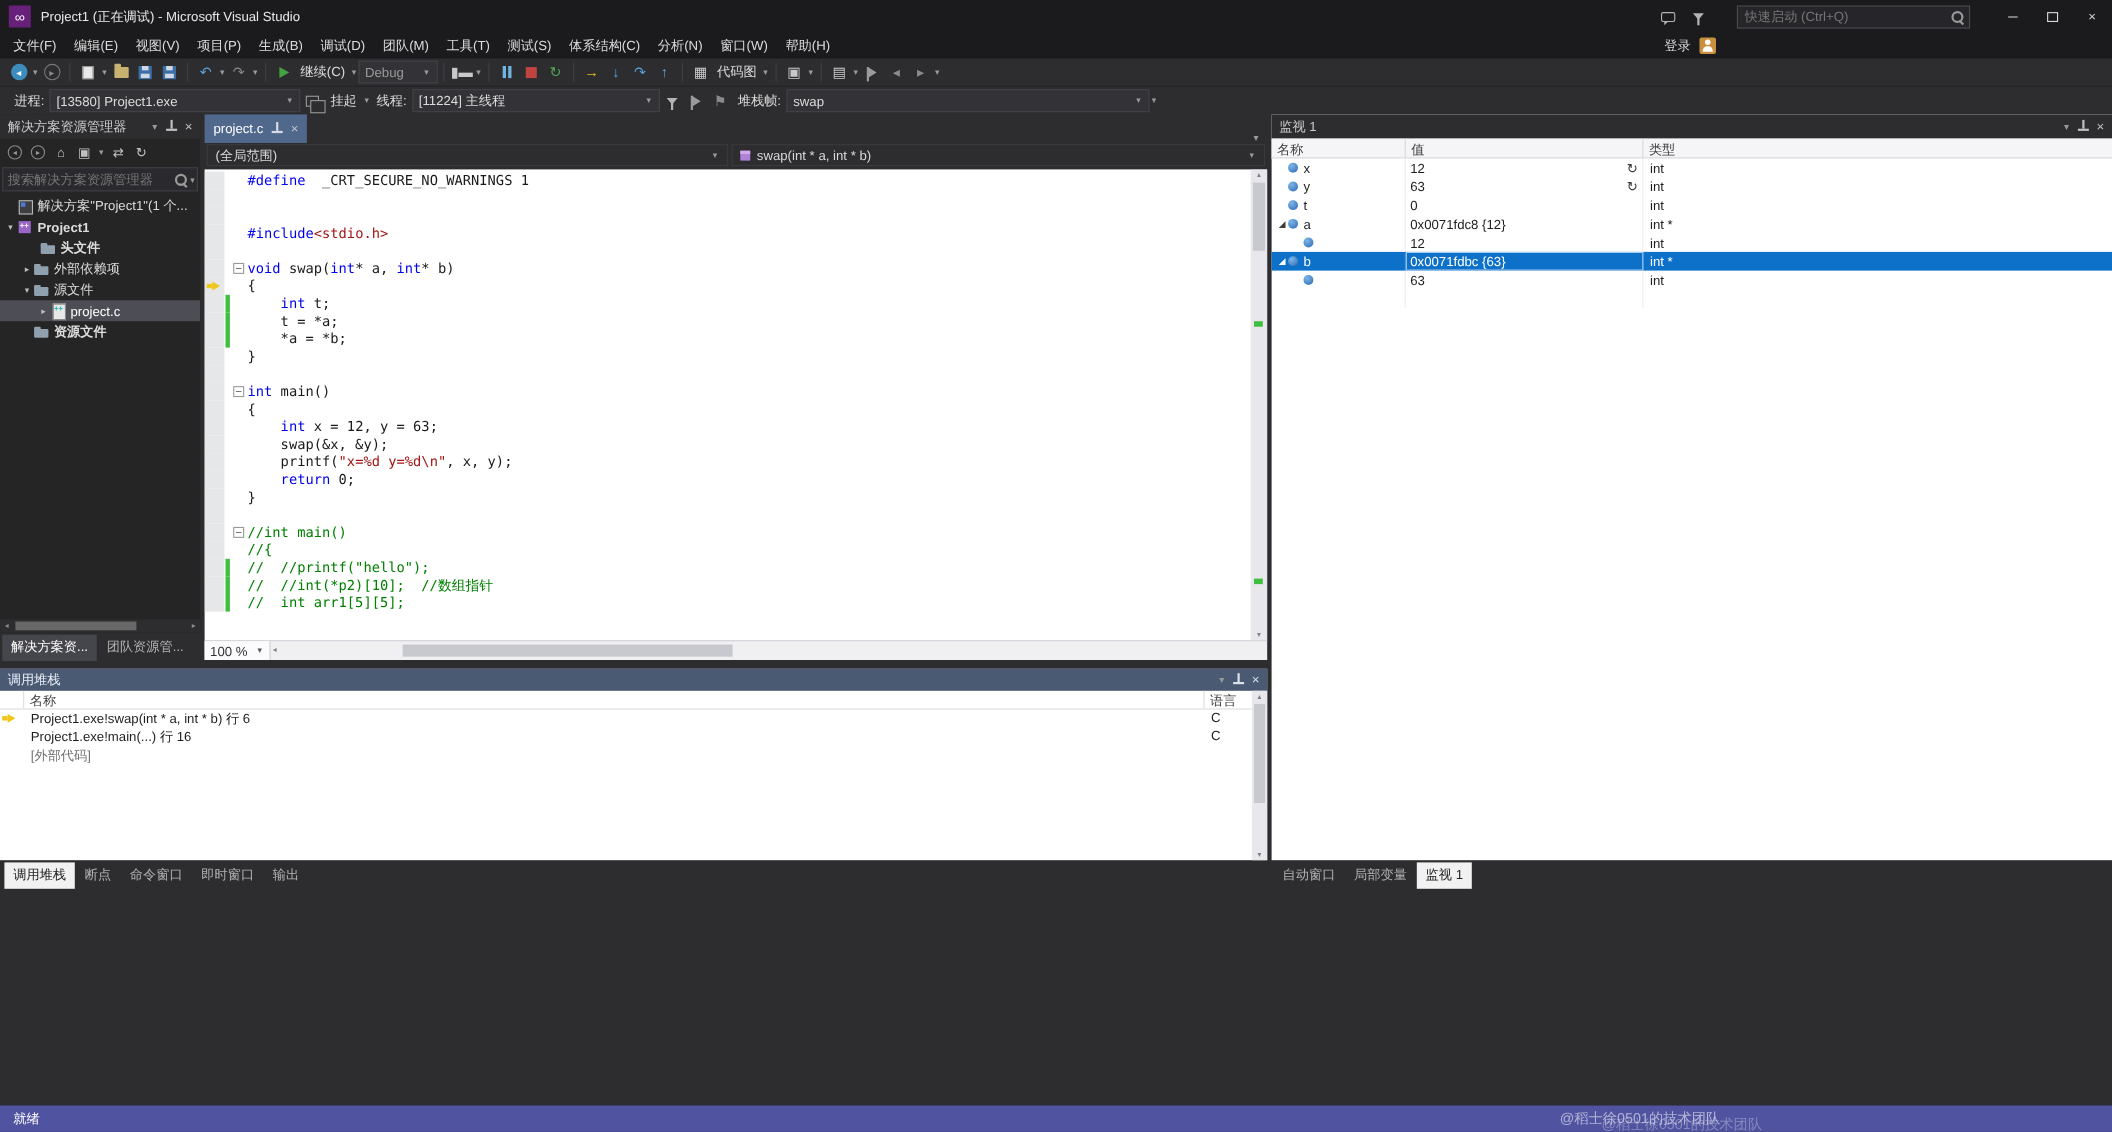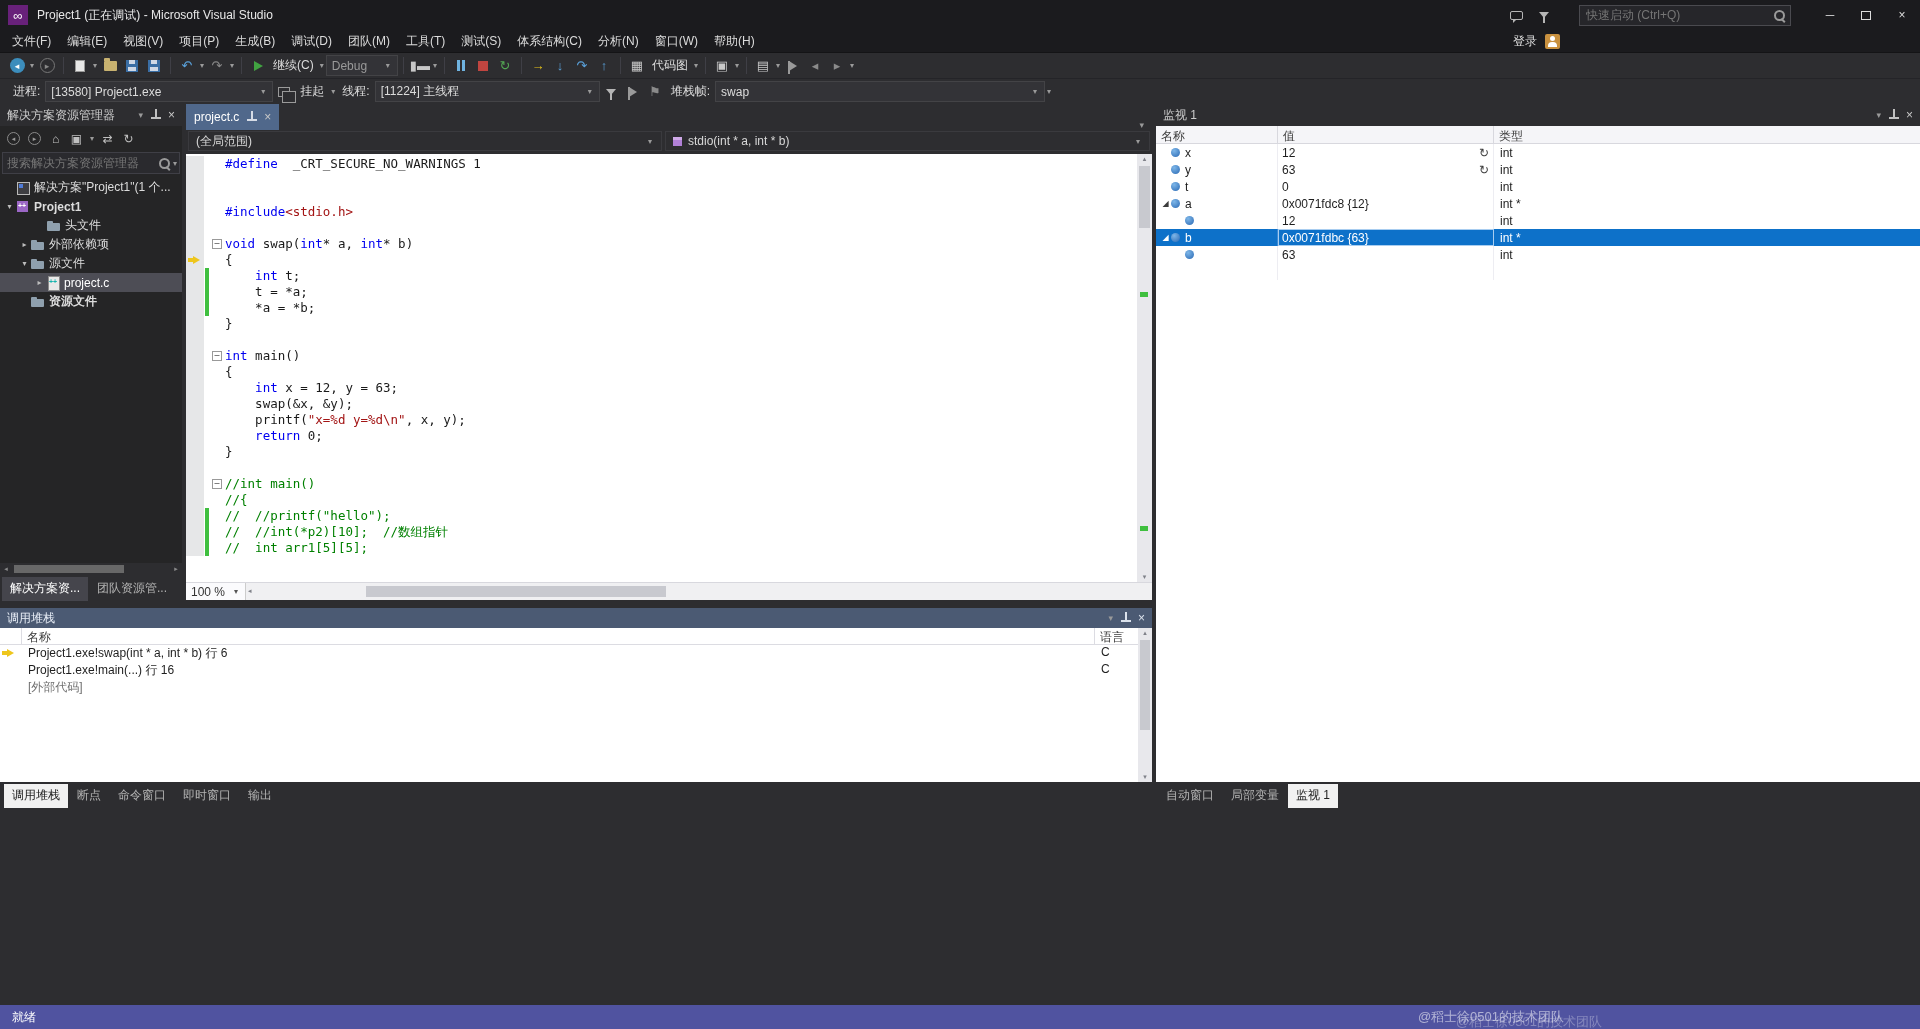--- a/index.html
+++ b/index.html
@@ -369,21 +369,21 @@
       <div class="tree-row" style="padding-left: 4px;">
         <span class="expander"></span>
         <span class="ticon ic-solution"></span>
         <span class="tlabel">解决方案"Project1"(1 个...</span>
       </div>
       <div class="tree-row" style="padding-left: 4px;">
         <span class="expander">▾</span>
         <span class="ticon ic-project"></span>
         <span class="tlabel b">Project1</span>
       </div>
-      <div class="tree-row" style="padding-left: 35px;">
+      <div class="tree-row" style="padding-left: 25px; font-weight: bold;">
         <span class="expander"></span>
         <span class="ticon ic-folder"></span>
         <span class="tlabel">头文件</span>
       </div>
       <div class="tree-row" style="padding-left: 19px;">
         <span class="expander">▸</span>
         <span class="ticon ic-folder"></span>
         <span class="tlabel">外部依赖项</span>
       </div>
       <div class="tree-row" style="padding-left: 19px;">
@@ -422,21 +422,21 @@
     </div>
     <span id="tabstrip-chevron">▾</span>
   </div>
   <div id="navbar">
     <div id="scope-dd" class="navdd">
       <span>(全局范围)</span>
       <span class="dd">▾</span>
     </div>
     <div id="member-dd" class="navdd">
       <span class="cube"></span>
-      <span>stdio(int * a, int * b)</span>
+      <span>swap(int * a, int * b)</span>
       <span class="dd">▾</span>
     </div>
   </div>
   <div id="code-wrap">
     <div id="code-lines">
         <div class="cline">
           <span class="g1"></span>
           <span class="g2"></span>
           <span class="g3"></span>
           <span class="ctext"><span class="kw">#define</span><span class="pl">  _CRT_SECURE_NO_WARNINGS 1</span></span>

